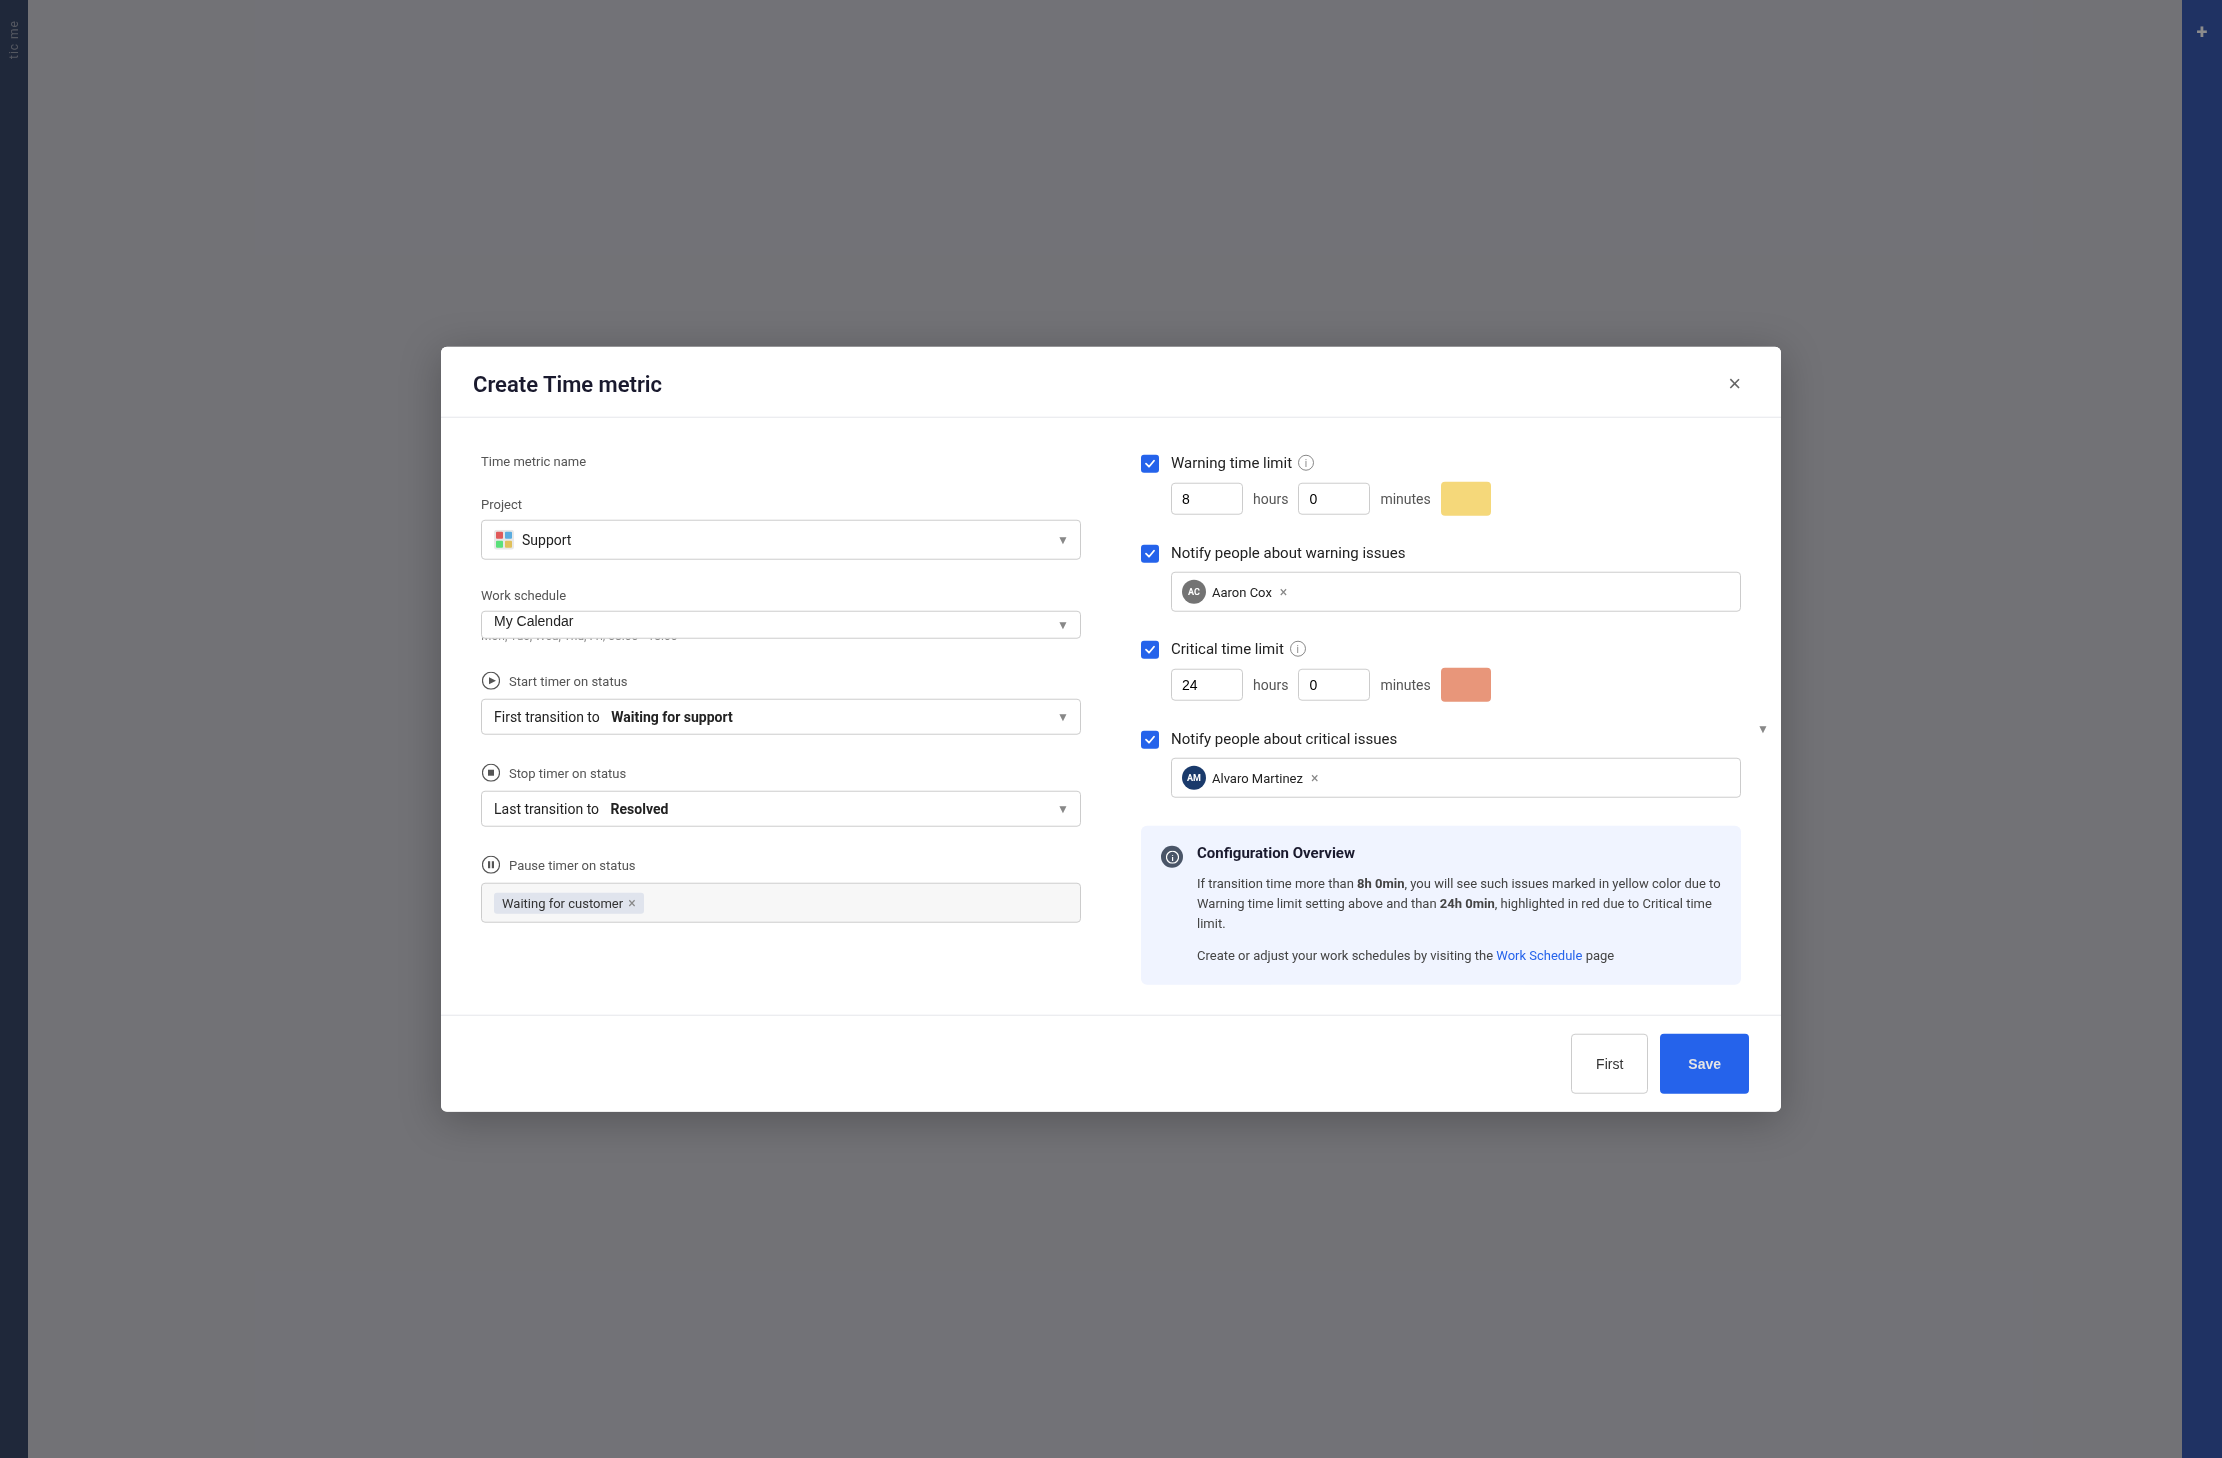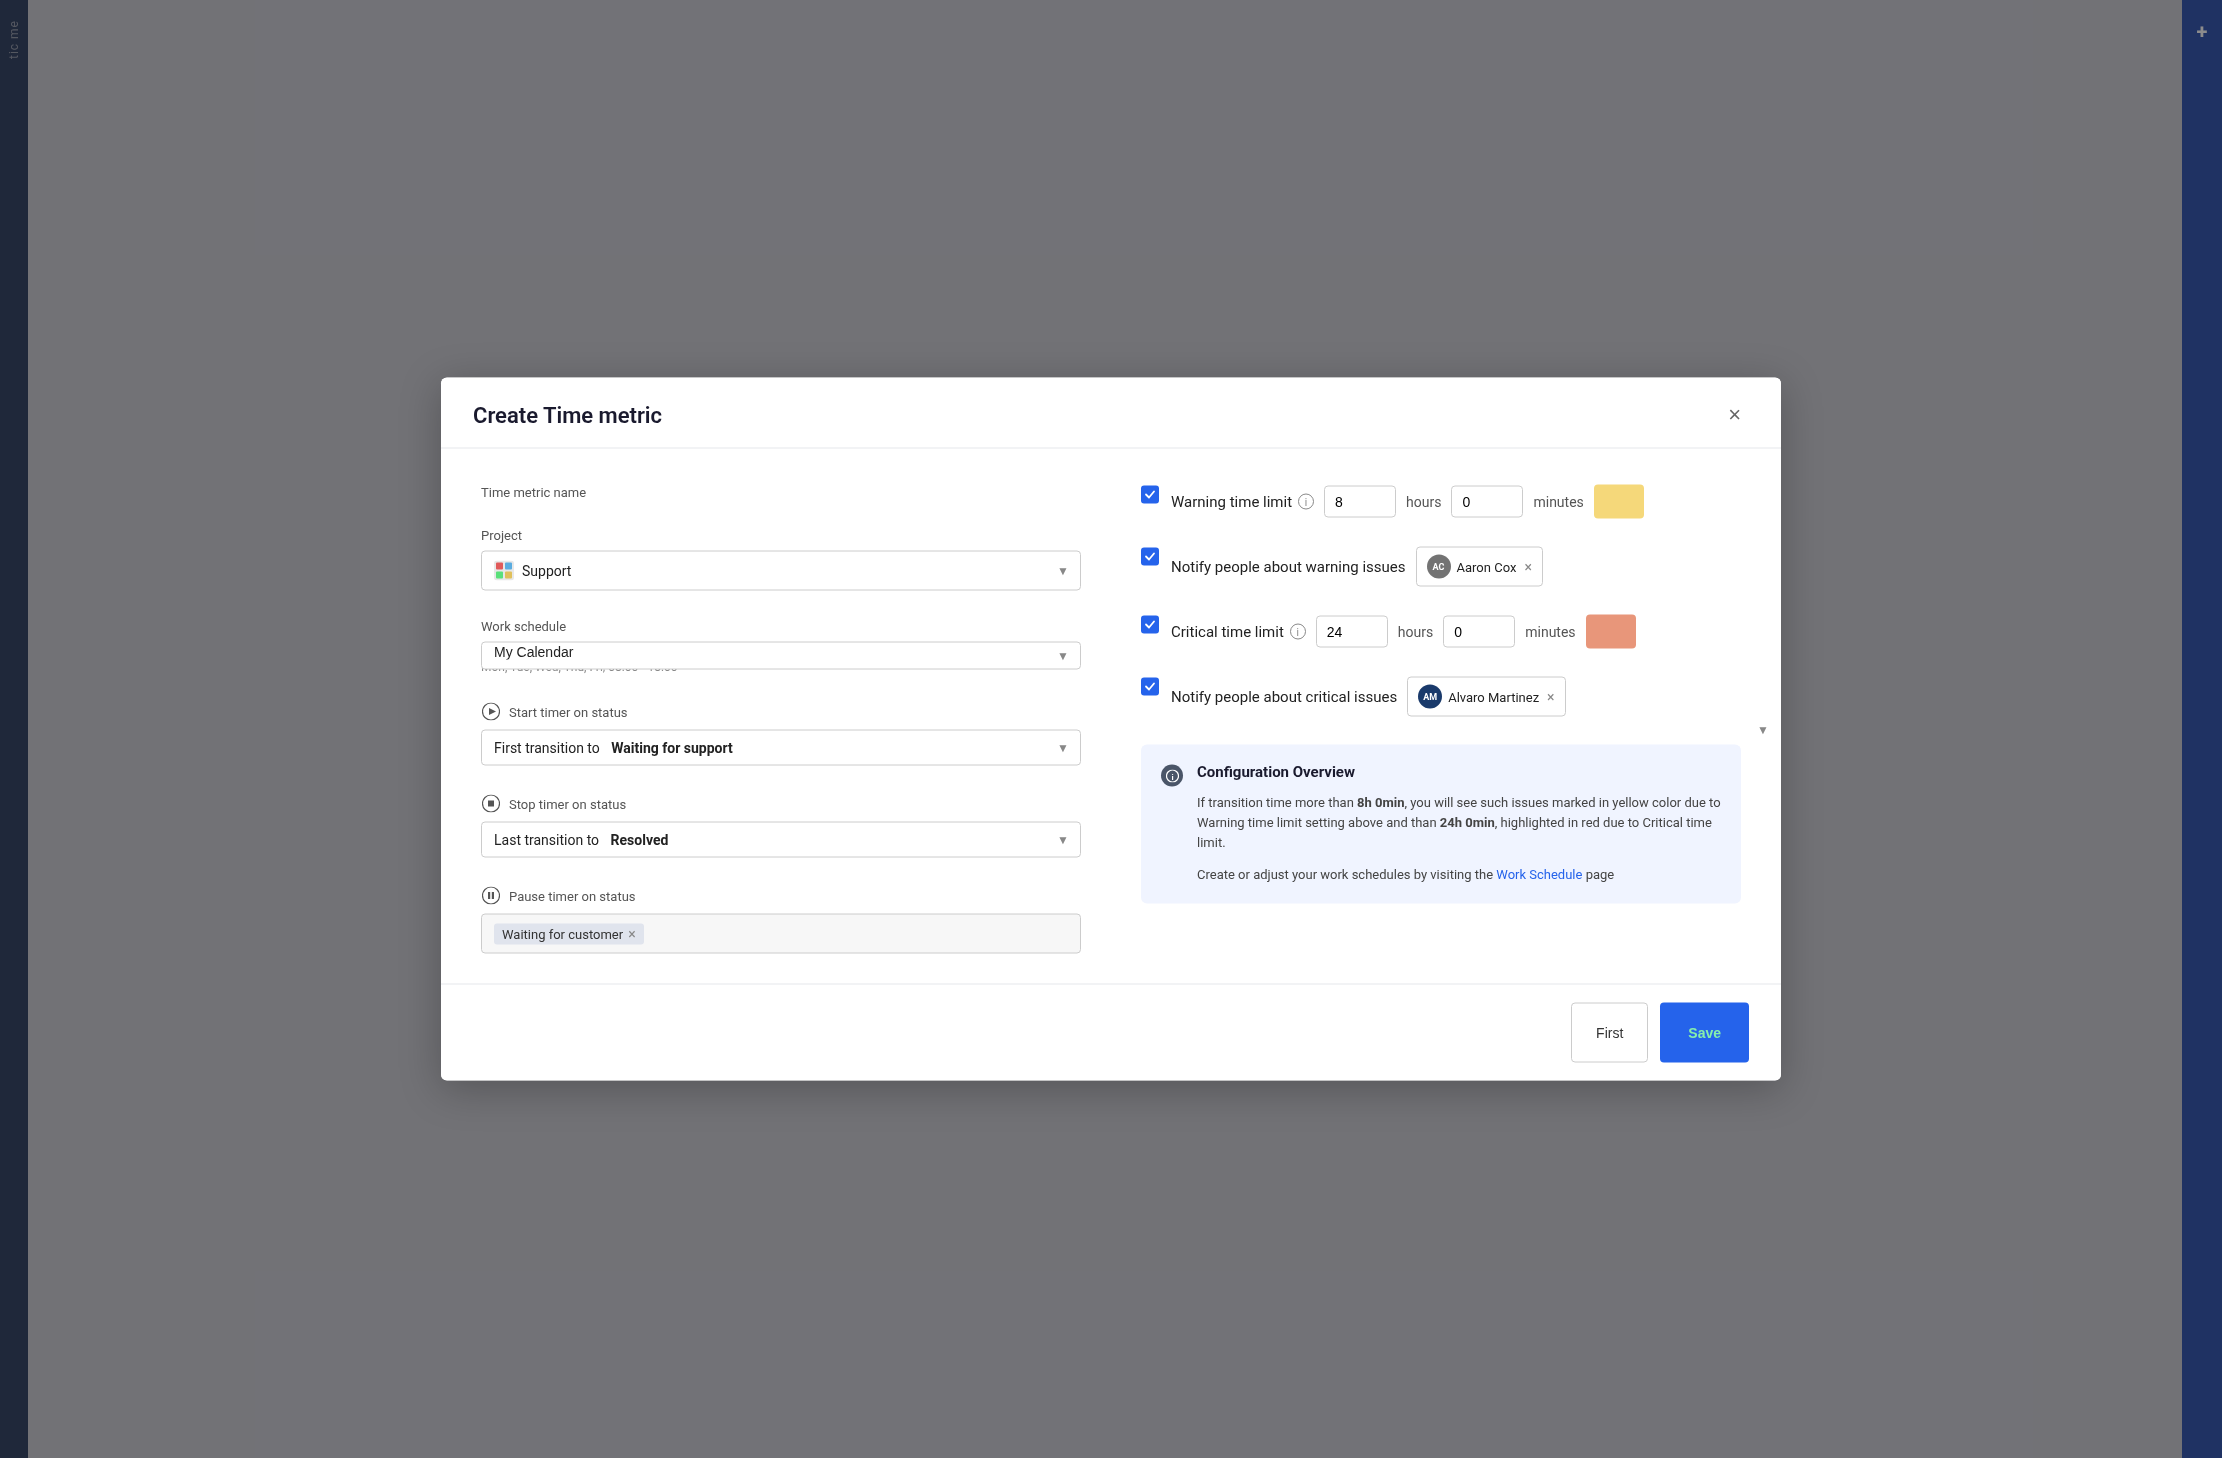--- a/index.html
+++ b/index.html
@@ -332,21 +332,21 @@
     }
 
     .checkbox-blue svg {
       width: 12px;
       height: 12px;
     }
 
     .checkbox-content {
       flex: 1;
       display: flex;
-      flex-direction: row;
+      flex-direction: column;
       gap: 10px;
     }
 
     .checkbox-title {
       display: flex;
       align-items: center;
       gap: 6px;
       font-size: 15px;
       color: #222;
       font-weight: 400;
@@ -527,21 +527,21 @@
       color: #333;
       cursor: pointer;
     }
 
     .btn-save {
       padding: 22px 28px;
       background: #2563eb;
       border: none;
       border-radius: 4px;
       font-size: 14px;
-      color: #86efac;
+      color: #e5e5e5;
       font-weight: 600;
       cursor: pointer;
     }
 
   </style>
 </head>
 <body>
 
 <div class="page-bg">
 

